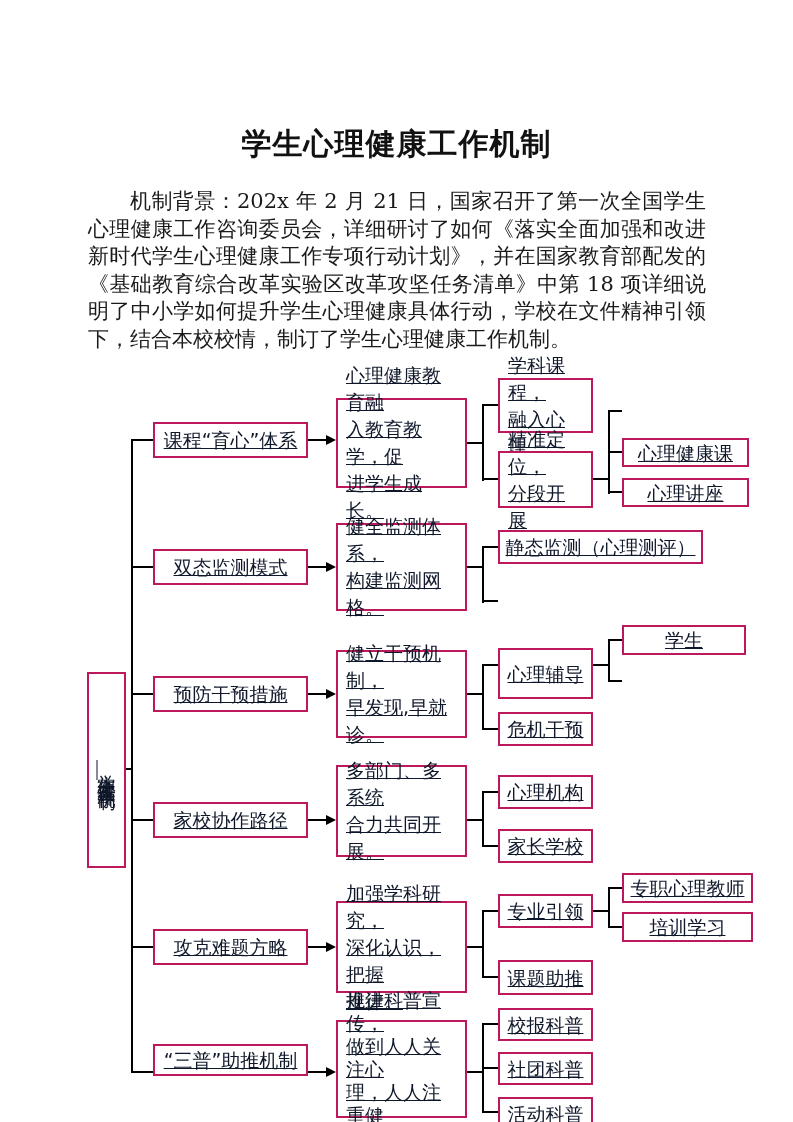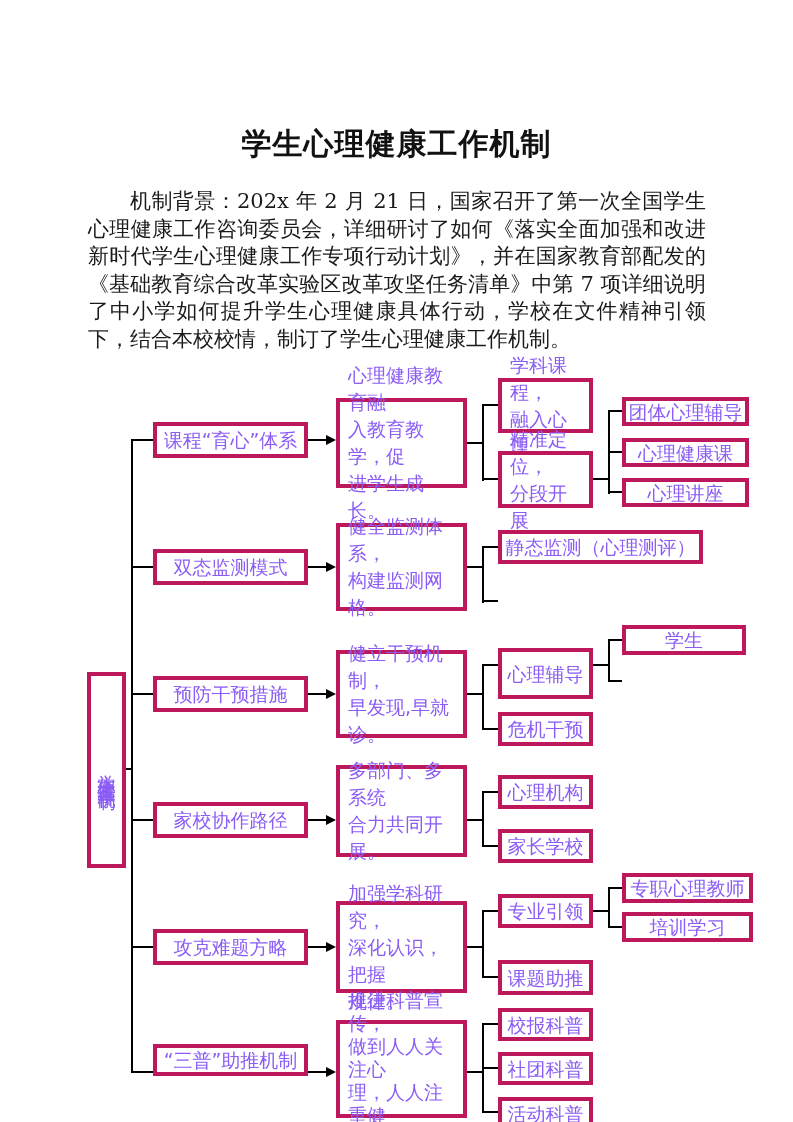--- a/index.html
+++ b/index.html
@@ -4,38 +4,38 @@
 <style>
   html,body{margin:0;padding:0;background:#fff;}
   .page{position:relative;width:793px;height:1122px;background:#ffffff;overflow:hidden;
         font-family:"DejaVu Sans",sans-serif;color:#111;}
   .doc-title{position:absolute;top:124px;left:0;width:100%;margin:0;text-align:center;
         font-family:"DejaVu Serif",serif;font-weight:bold;font-size:30px;letter-spacing:1px;color:#111;}
   .doc-para{position:absolute;top:188px;left:88px;width:618px;margin:0;
         font-family:"DejaVu Serif",serif;font-size:21px;line-height:27.5px;
         text-align:justify;text-indent:2em;color:#1a1a1a;}
   .chart{position:absolute;left:0;top:0;width:793px;height:1122px;}
-  .box{position:absolute;box-sizing:border-box;border:4px solid #be185d;background:#fff;
+  .box{position:absolute;box-sizing:border-box;border:2px solid #be185d;background:#fff;
         display:flex;align-items:center;justify-content:center;text-align:center;
-        font-size:19px;line-height:24px;color:#8b5cf6;}
+        font-size:19px;line-height:24px;color:#0f172a;text-decoration:underline;}
   .ml{justify-content:flex-start;text-align:left;padding:4px 8px;white-space:pre-line;line-height:27px;}
   .l2{line-height:27px;}
   .l2c{line-height:23px;}
   .root{writing-mode:vertical-rl;text-orientation:upright;letter-spacing:2px;font-size:18px;padding:2px 0;}
   .hline{position:absolute;height:2px;background:#000;}
   .vline{position:absolute;width:2px;background:#000;}
   .arrow{position:absolute;width:0;height:0;border-top:5px solid transparent;
         border-bottom:5px solid transparent;border-left:10px solid #000;}
 </style>
 </head>
 <body>
 
 <div class="page">
   <h1 class="doc-title">学生心理健康工作机制</h1>
-  <p class="doc-para">机制背景：202x 年 2 月 21 日，国家召开了第一次全国学生心理健康工作咨询委员会，详细研讨了如何《落实全面加强和改进新时代学生心理健康工作专项行动计划》，并在国家教育部配发的《基础教育综合改革实验区改革攻坚任务清单》中第 7 项详细说明了中小学如何提升学生心理健康具体行动，学校在文件精神引领下，结合本校校情，制订了学生心理健康工作机制。</p>
+  <p class="doc-para">机制背景：202x 年 2 月 21 日，国家召开了第一次全国学生心理健康工作咨询委员会，详细研讨了如何《落实全面加强和改进新时代学生心理健康工作专项行动计划》，并在国家教育部配发的《基础教育综合改革实验区改革攻坚任务清单》中第 18 项详细说明了中小学如何提升学生心理健康具体行动，学校在文件精神引领下，结合本校校情，制订了学生心理健康工作机制。</p>
 
   <div class="chart">
 
     <div class="box root" style="left:87px;top:672px;width:39px;height:196px">学生心理健康工作机制</div>
     <i class="hline" style="left:126px;top:768px;width:5px"></i>
     <i class="vline" style="left:131px;top:439px;height:634px"></i>
 
     <i class="hline" style="left:133px;top:439px;width:20px"></i>
     <div class="box" style="left:153px;top:422px;width:155px;height:36px">课程“育心”体系</div>
     <i class="hline" style="left:308px;top:439px;width:19px"></i>
@@ -49,21 +49,20 @@
     <i class="hline" style="left:484px;top:478px;width:14px"></i>
     <div class="box ml" style="left:498px;top:378px;width:95px;height:55px">学科课程，
 融入心理</div>
     <div class="box ml" style="left:498px;top:451px;width:95px;height:57px">精准定位，
 分段开展</div>
     <i class="hline" style="left:593px;top:478px;width:15px"></i>
     <i class="vline" style="left:608px;top:410px;height:84px"></i>
     <i class="hline" style="left:610px;top:410px;width:12px"></i>
     <i class="hline" style="left:610px;top:451px;width:12px"></i>
     <i class="hline" style="left:610px;top:491px;width:12px"></i>
-    <div class="box" style="left:622px;top:397px;width:127px;height:29px">团体心理辅导</div>
     <div class="box" style="left:622px;top:438px;width:127px;height:29px">心理健康课</div>
     <div class="box" style="left:622px;top:478px;width:127px;height:29px">心理讲座</div>
 
     <i class="hline" style="left:133px;top:566px;width:20px"></i>
     <div class="box" style="left:153px;top:549px;width:155px;height:36px">双态监测模式</div>
     <i class="hline" style="left:308px;top:566px;width:19px"></i>
     <i class="arrow" style="left:326px;top:562px"></i>
     <div class="box ml l2" style="left:336px;top:523px;width:131px;height:88px">健全监测体系，
 构建监测网格。</div>
     <i class="hline" style="left:467px;top:566px;width:16px"></i>

